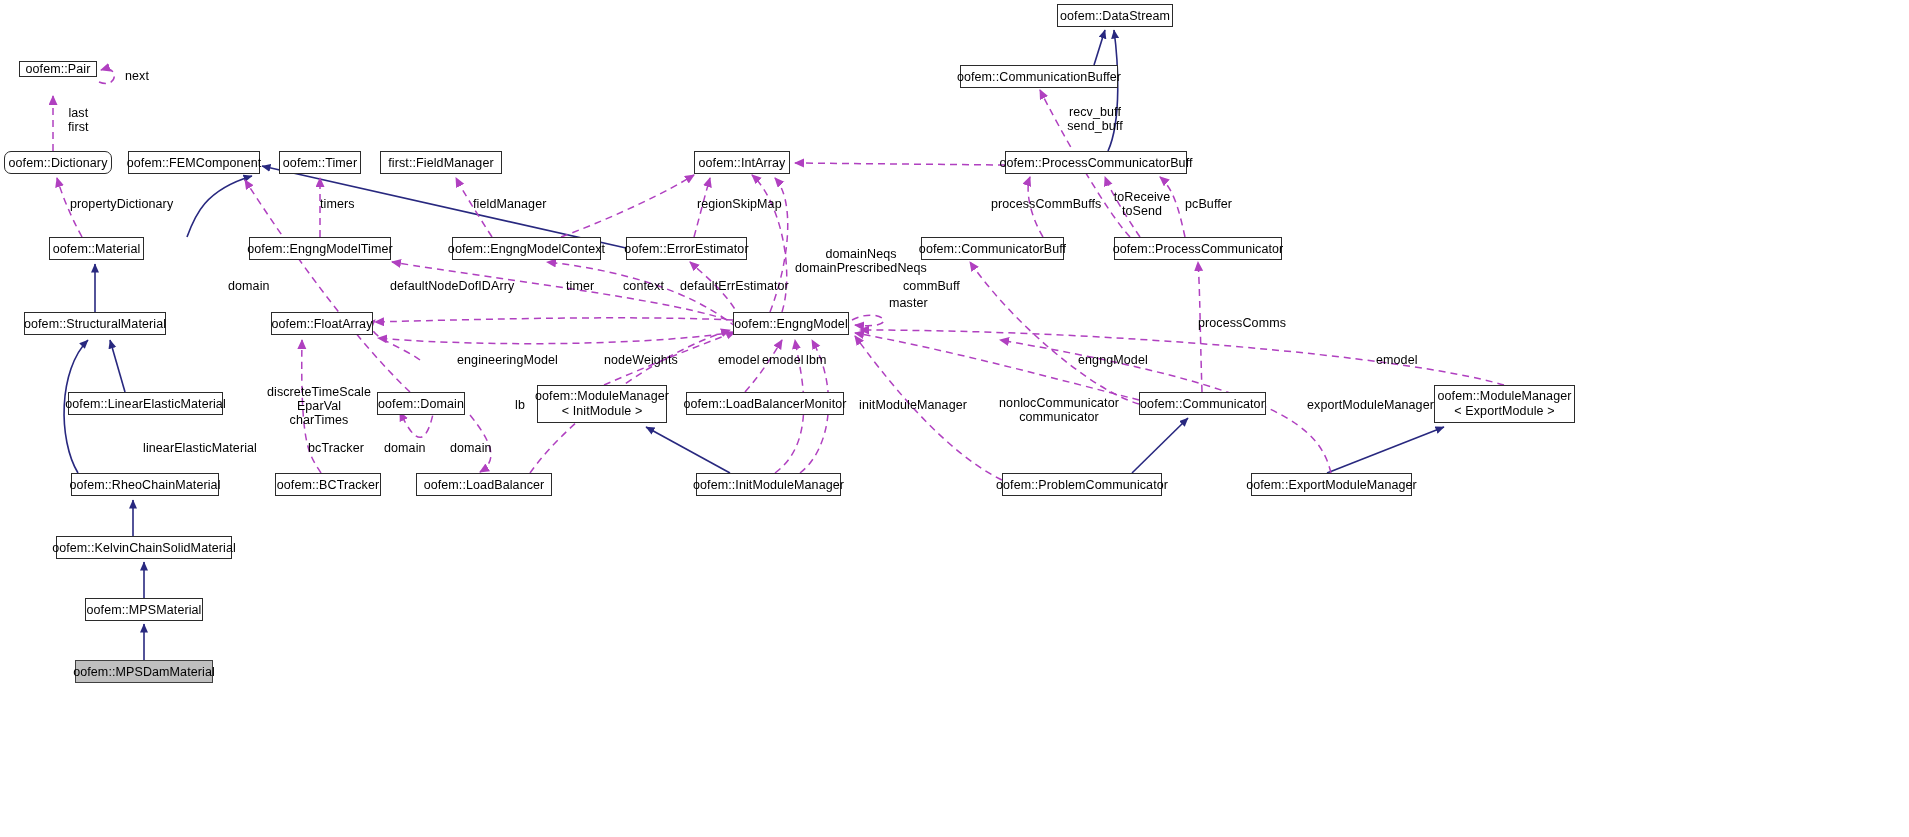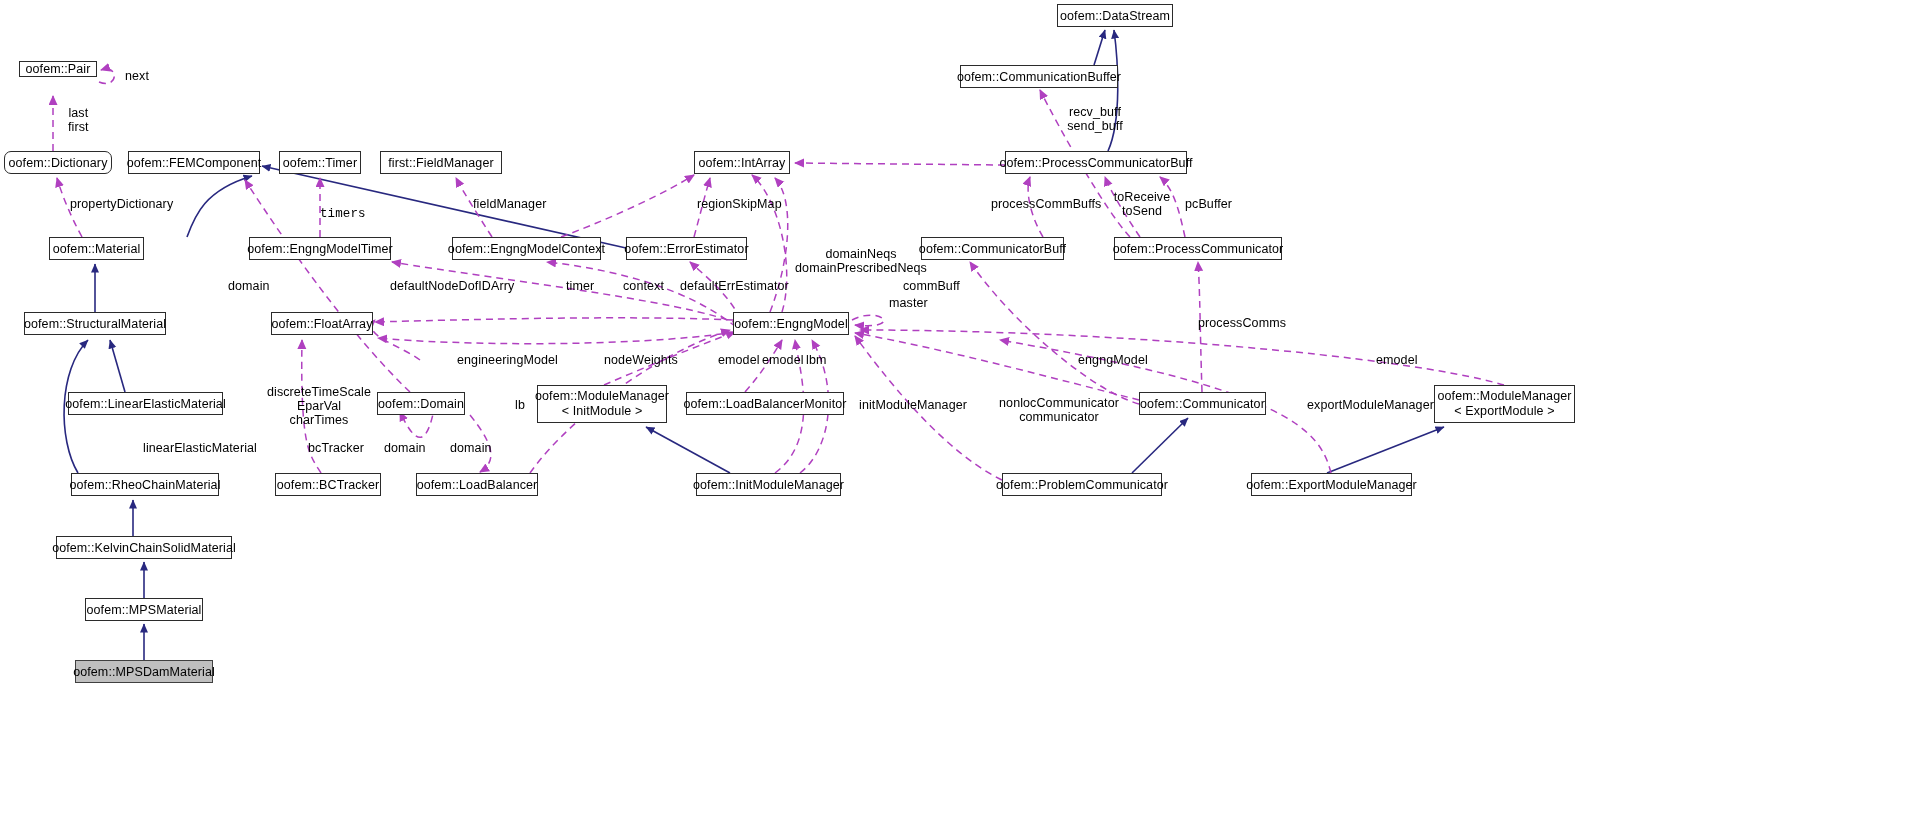--- a/index.html
+++ b/index.html
@@ -149,33 +149,33 @@
   <div class="node" style="left:68px;top:392px;width:155px;height:23px;">oofem::LinearElasticMaterial</div>
   <div class="node" style="left:377px;top:392px;width:88px;height:23px;">oofem::Domain</div>
   <div class="node tmpl" style="left:537px;top:385px;width:130px;height:38px;">oofem::ModuleManager
 &lt; InitModule &gt;</div>
   <div class="node" style="left:686px;top:392px;width:158px;height:23px;">oofem::LoadBalancerMonitor</div>
   <div class="node" style="left:1139px;top:392px;width:127px;height:23px;">oofem::Communicator</div>
   <div class="node tmpl" style="left:1434px;top:385px;width:141px;height:38px;">oofem::ModuleManager
 &lt; ExportModule &gt;</div>
   <div class="node" style="left:71px;top:473px;width:148px;height:23px;">oofem::RheoChainMaterial</div>
   <div class="node" style="left:275px;top:473px;width:106px;height:23px;">oofem::BCTracker</div>
-  <div class="node" style="left:416px;top:473px;width:122px;height:23px;">oofem::LoadBalancer</div>
+  <div class="node" style="left:416px;top:473px;width:136px;height:23px;">oofem::LoadBalancer</div>
   <div class="node" style="left:696px;top:473px;width:145px;height:23px;">oofem::InitModuleManager</div>
   <div class="node" style="left:1002px;top:473px;width:160px;height:23px;">oofem::ProblemCommunicator</div>
   <div class="node" style="left:1251px;top:473px;width:161px;height:23px;">oofem::ExportModuleManager</div>
   <div class="node" style="left:56px;top:536px;width:176px;height:23px;">oofem::KelvinChainSolidMaterial</div>
   <div class="node" style="left:85px;top:598px;width:118px;height:23px;">oofem::MPSMaterial</div>
   <div class="node highlight" style="left:75px;top:660px;width:138px;height:23px;">oofem::MPSDamMaterial</div>
 
   <div class="edge-label" style="left:125px;top:69px;transform:none;">next</div>
   <div class="edge-label" style="left:68px;top:106px;transform:none;">last
 first</div>
   <div class="edge-label" style="left:70px;top:197px;transform:none;">propertyDictionary</div>
-  <div class="edge-label" style="left:320px;top:207px;transform:none;font-family:Liberation Mono, monospace;">timers</div>
+  <div class="edge-label" style="left:320px;top:197px;transform:none;">timers</div>
   <div class="edge-label" style="left:473px;top:197px;transform:none;">fieldManager</div>
   <div class="edge-label" style="left:697px;top:197px;transform:none;">regionSkipMap</div>
   <div class="edge-label" style="left:991px;top:197px;transform:none;">processCommBuffs</div>
   <div class="edge-label" style="left:1142px;top:190px;">toReceive
 toSend</div>
   <div class="edge-label" style="left:1185px;top:197px;transform:none;">pcBuffer</div>
   <div class="edge-label" style="left:1095px;top:105px;">recv_buff
 send_buff</div>
   <div class="edge-label" style="left:228px;top:279px;transform:none;">domain</div>
   <div class="edge-label" style="left:390px;top:279px;transform:none;">defaultNodeDofIDArry</div>

